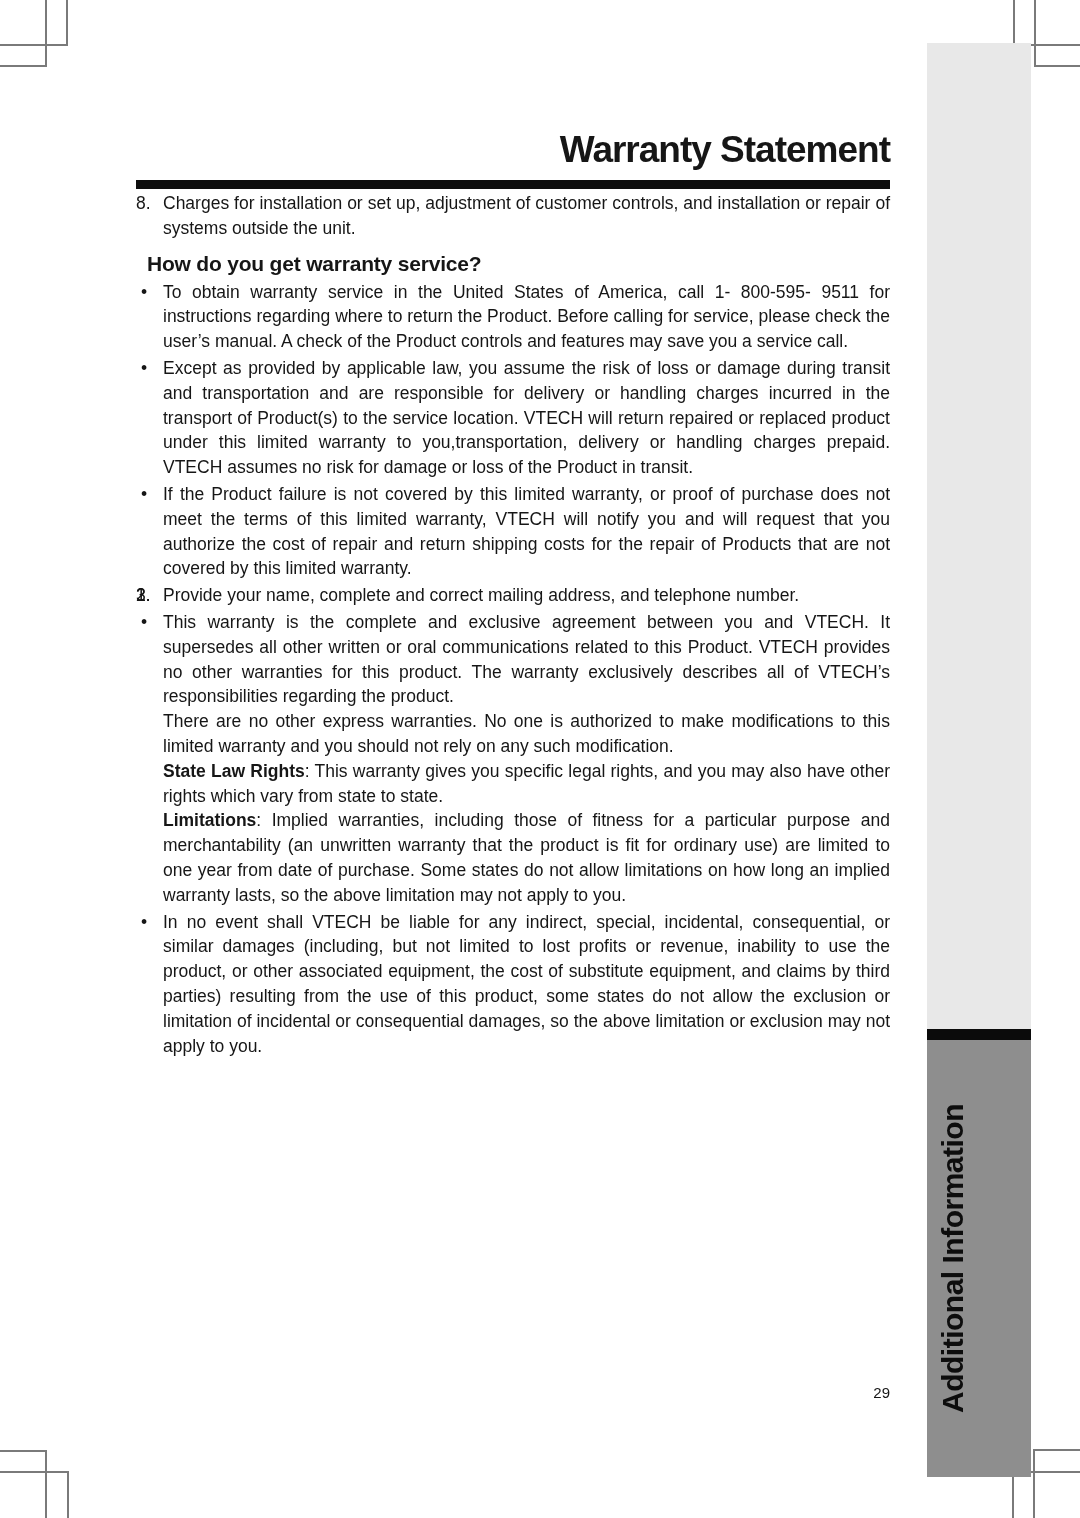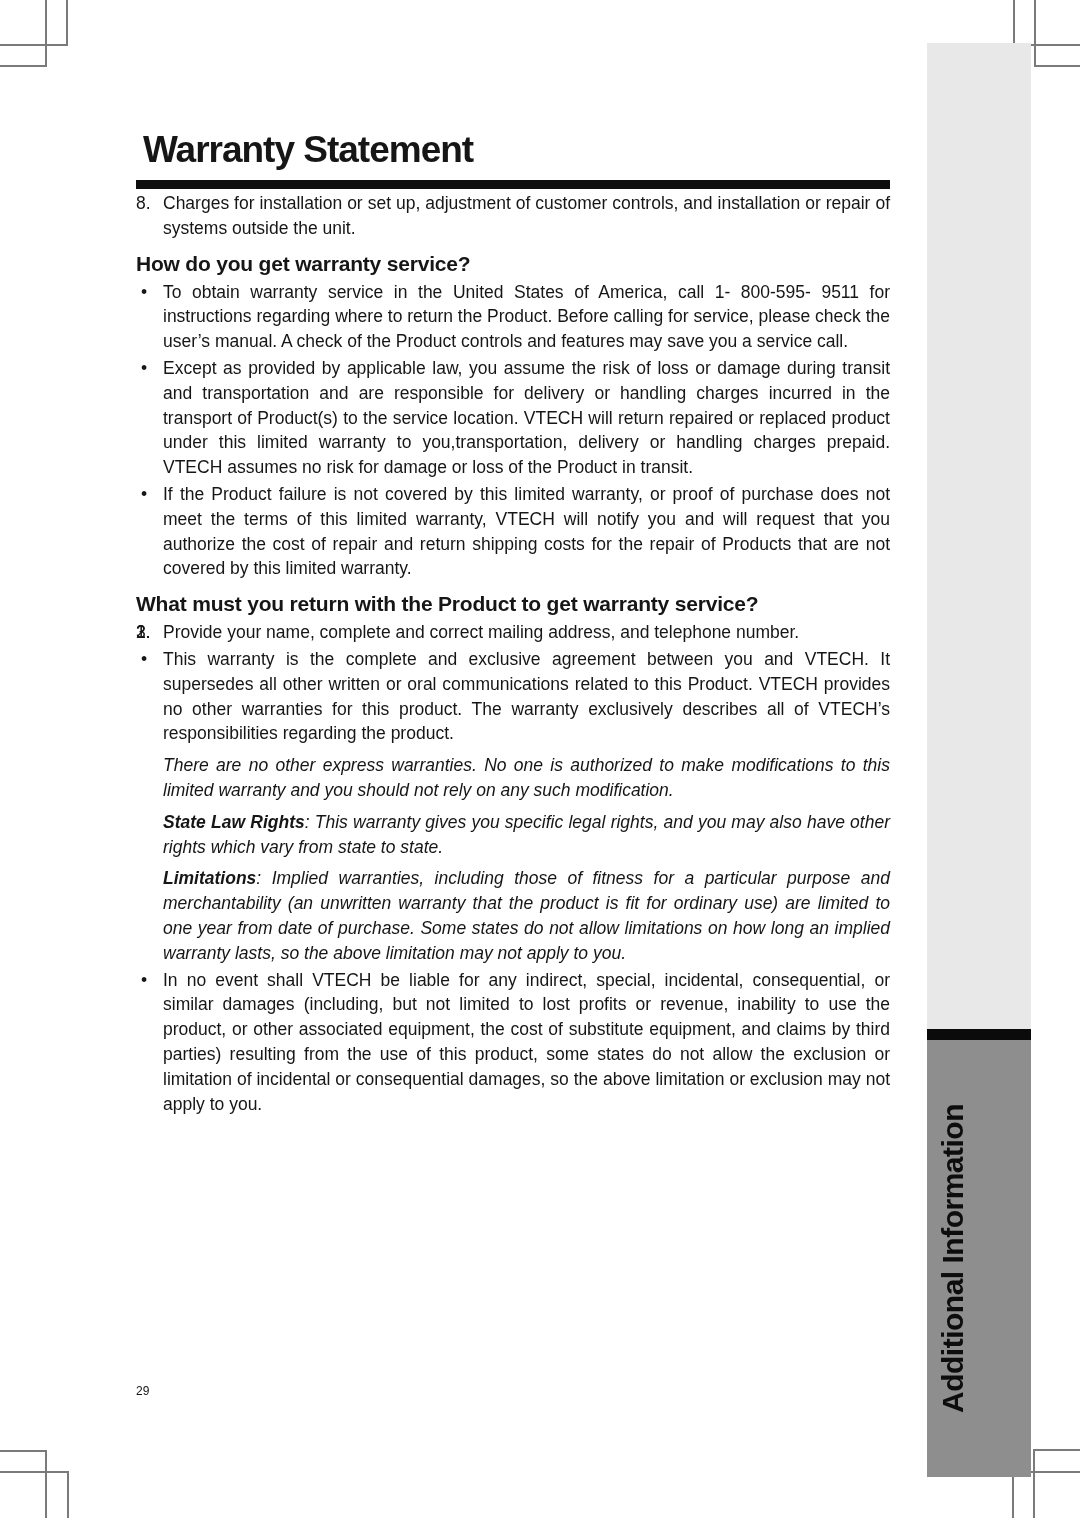--- a/index.html
+++ b/index.html
@@ -40,48 +40,48 @@
     font-size: 17.5px;
     line-height: 24.8px;
     text-align: justify;
   }
   .doc-title {
     font-size: 37px;
     font-weight: bold;
     letter-spacing: -1px;
     line-height: 44px;
     margin: 0 0 0 7px;
-    text-align: left;
+    text-align: right;
   }
   .title-rule { height: 9px; background: #0e0e0e; margin-top: 8px; }
 
   .first-block { margin-top: 24px; }
 
   .h2 {
     font-size: 21px;
     font-weight: bold;
     letter-spacing: -0.2px;
     line-height: 28px;
-    margin: 9px 0 2px 0;
+    margin: 9px 0 2px 11px;
     text-align: left;
   }
 
   .li { position: relative; padding-left: 27px; margin-top: 2px; }
   .li .marker { position: absolute; left: 0; top: 0; }
   .li .marker.bullet { left: 5px; }
 
-  .para { margin-top: 7px; padding-left: 27px; font-style: italic; }
+  .para { padding-left: 27px; }
   .lead { font-weight: bold; }
 
   .page-number {
     position: absolute;
     left: 136px; top: 1384px;
     width: 754px;
-    text-align: left;
-    font-size: 12px;
+    text-align: right;
+    font-size: 15px;
   }
 </style>
 </head>
 <body>
 
 <div class="page">
 
   <div class="crop" style="left:45px; top:0; width:2px; height:66px;"></div>
   <div class="crop" style="left:66px; top:0; width:2px; height:45px;"></div>
   <div class="crop" style="left:0; top:44px; width:68px; height:2px;"></div>
@@ -125,21 +125,20 @@
     </div>
     <div class="li">
       <span class="marker bullet">•</span>
       <span>Except as provided by applicable law, you assume the risk of loss or damage during transit and transportation and are responsible for delivery or handling charges incurred in the transport of Product(s) to the service location. VTECH will return repaired or replaced product under this limited warranty to you,transportation, delivery or handling charges prepaid. VTECH assumes no risk for damage or loss of the Product in transit.</span>
     </div>
     <div class="li">
       <span class="marker bullet">•</span>
       <span>If the Product failure is not covered by this limited warranty, or proof of purchase does not meet the terms of this limited warranty, VTECH will notify you and will request that you authorize the cost of repair and return shipping costs for the repair of Products that are not covered by this limited warranty.</span>
     </div>
 
-    <div class="h2">What must you return with the Product to get warranty service?</div>
 
     <div class="li">
       <span class="marker">1.</span>
     </div>
     <div class="li">
       <span class="marker">2.</span>
     </div>
     <div class="li">
       <span class="marker">3.</span>
       <span>Provide your name, complete and correct mailing address, and telephone number.</span>

